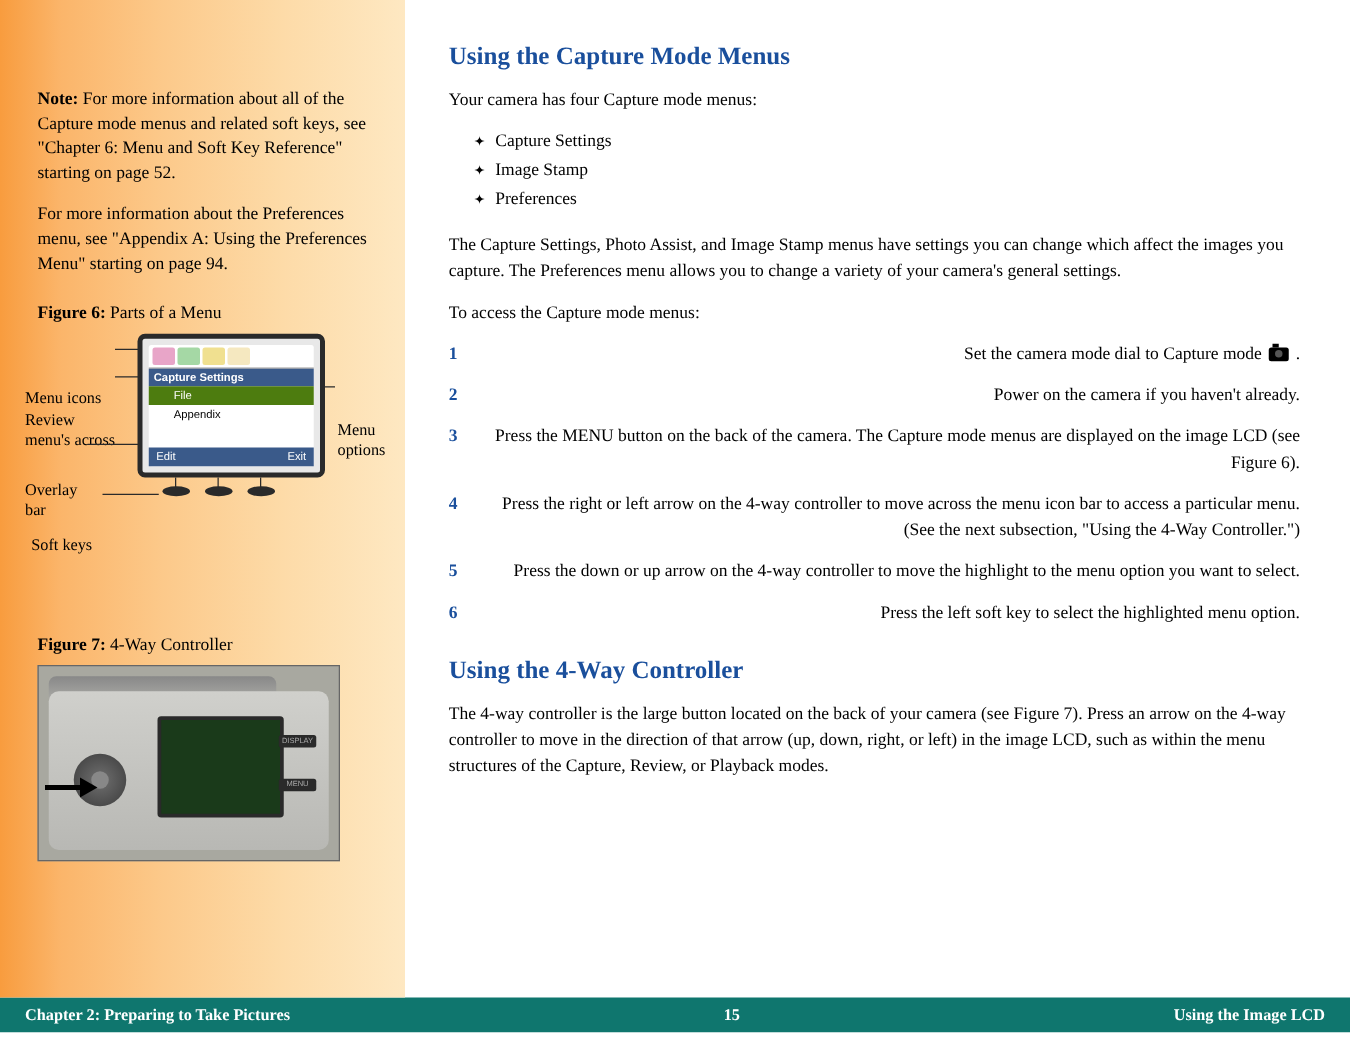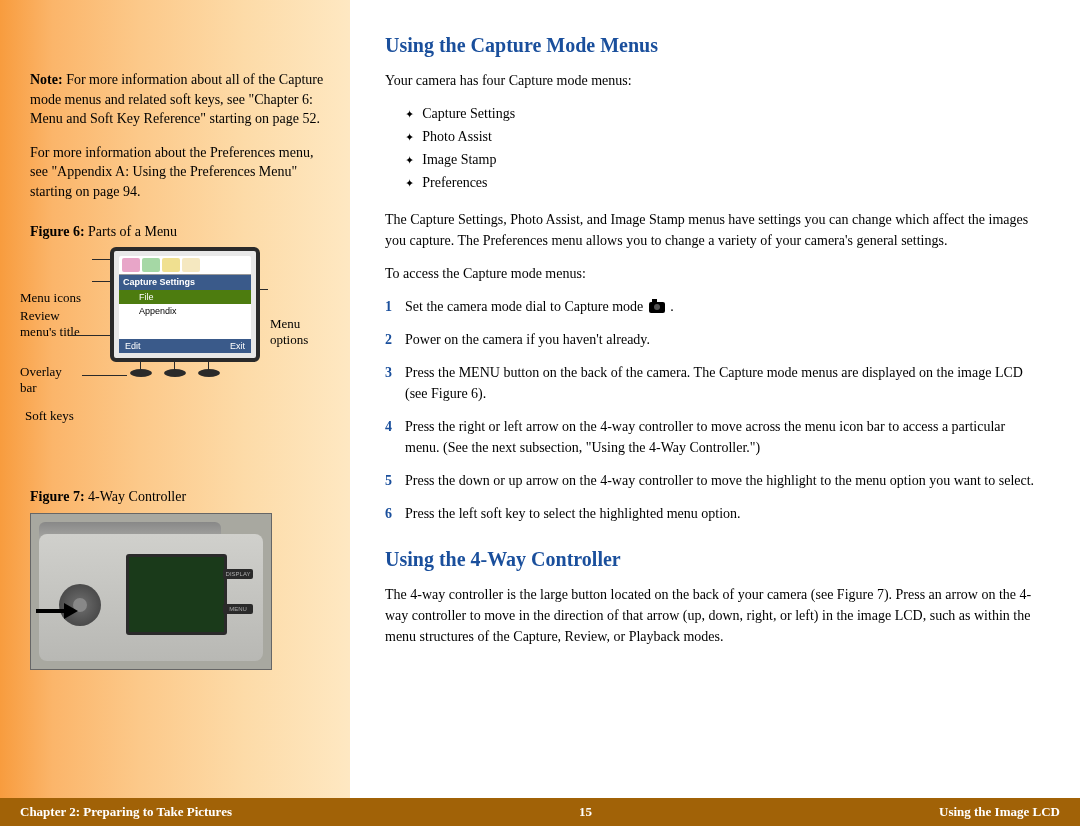--- a/index.html
+++ b/index.html
@@ -7,21 +7,21 @@
     padding: 0;
     font-family: Georgia, 'Times New Roman', serif;
     background: #fff;
     width: 1080px;
   }
   .page {
     display: flex;
     min-height: 798px;
   }
   .sidebar {
-    width: 350px;
+    width: 324px;
     background: linear-gradient(to right, #f89c3e, #fbb56a 15%, #fcc98a 40%, #fddba8 70%, #fee8c2);
     padding: 70px 20px 20px 30px;
     box-sizing: border-box;
     font-size: 14px;
     line-height: 1.4;
   }
   .main {
     flex: 1;
     padding: 30px 40px 20px 35px;
     box-sizing: border-box;
@@ -69,20 +69,21 @@
     margin-bottom: 12px;
   }
   .step-num {
     color: #1a4f9c;
     font-weight: bold;
     width: 20px;
     flex-shrink: 0;
   }
   .step-text {
     flex: 1;
+    text-align: right;
   }
   .cam-icon {
     display: inline-block;
     width: 16px;
     height: 11px;
     background: #000;
     border-radius: 2px;
     position: relative;
     vertical-align: middle;
     margin: 0 2px;
@@ -293,21 +294,21 @@
     background: #2a2a2a;
     border-radius: 2px;
     font-size: 6px;
     color: #aaa;
     font-family: Arial;
     text-align: center;
     line-height: 10px;
   }
   
   .footer {
-    background: #a16207;
+    background: #0f766e;
     color: #fff;
     display: flex;
     justify-content: space-between;
     padding: 6px 20px;
     font-size: 13px;
     font-weight: bold;
   }
 </style>
 </head>
 <body>
@@ -320,21 +321,21 @@
     <p>For more information about the Preferences menu, see "Appendix A: Using the Preferences Menu" starting on page 94.</p>
 
     <div class="fig-caption">
       <span class="fb">Figure 6:</span><span> Parts of a Menu</span>
     </div>
 
     <div class="fig6-wrap">
 
       <div class="lbl" style="left:-10px; top:4px;">Menu icons</div>
       <div class="lbl" style="left:-10px; top:22px;">Review</div>
-      <div class="lbl" style="left:-10px; top:38px;">menu's title</div>
+      <div class="lbl" style="left:-10px; top:38px;">menu's across</div>
       <div class="lbl" style="left:-10px; top:78px;">Overlay</div>
       <div class="lbl" style="left:-10px; top:94px;">bar</div>
       <div class="lbl" style="left:-5px; top:122px;">Soft keys</div>
 
       <div class="lbl" style="left:240px; top:30px;">Menu</div>
       <div class="lbl" style="left:240px; top:46px;">options</div>
 
       <div class="arrow-line" style="left:62px; top:12px; width:30px; height:1px;"></div>
       <div class="arrow-line" style="left:62px; top:34px; width:28px; height:1px;"></div>
       <div class="arrow-line" style="left:40px; top:88px; width:50px; height:1px;"></div>
@@ -386,21 +387,20 @@
         <div class="cam-arrow-head"></div>
       </div>
     </div>
   </div>
 
   <div class="main">
     <h2>Using the Capture Mode Menus</h2>
     <p>Your camera has four Capture mode menus:</p>
     <ul class="bullets">
       <li>Capture Settings</li>
-      <li>Photo Assist</li>
       <li>Image Stamp</li>
       <li>Preferences</li>
     </ul>
     <p>The Capture Settings, Photo Assist, and Image Stamp menus have settings you can change which affect the images you capture. The Preferences menu allows you to change a variety of your camera's general settings.</p>
     <p>To access the Capture mode menus:</p>
     <ol class="steps">
       <li>
           <span class="step-num">1</span>
           <span class="step-text"><span>Set the camera mode dial to Capture mode</span> <span class="cam-icon"></span> .</span>
         </li>

